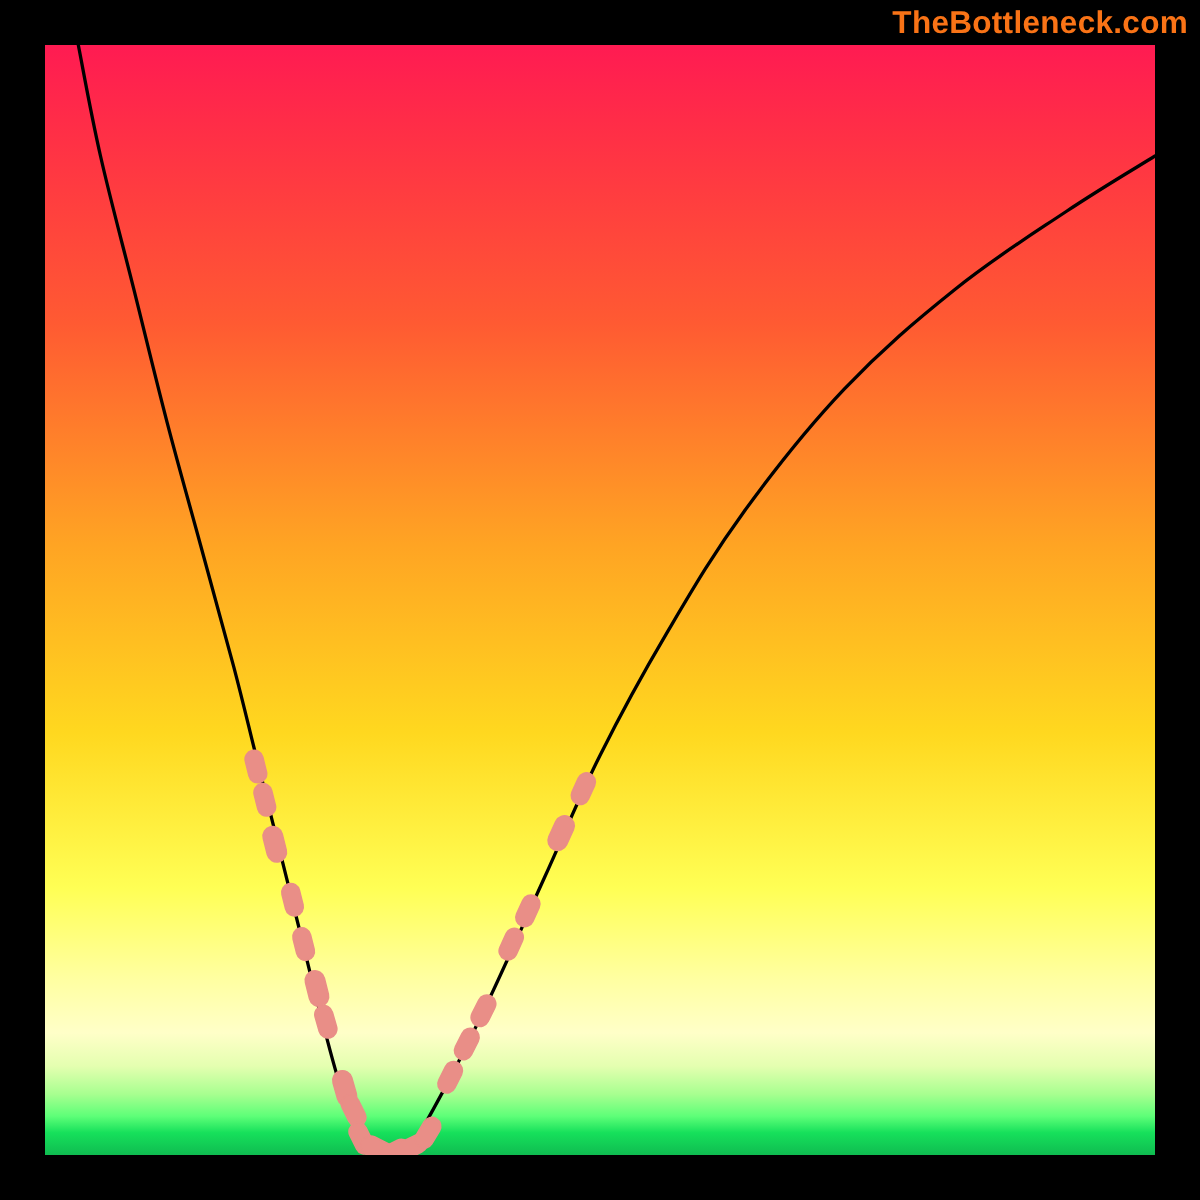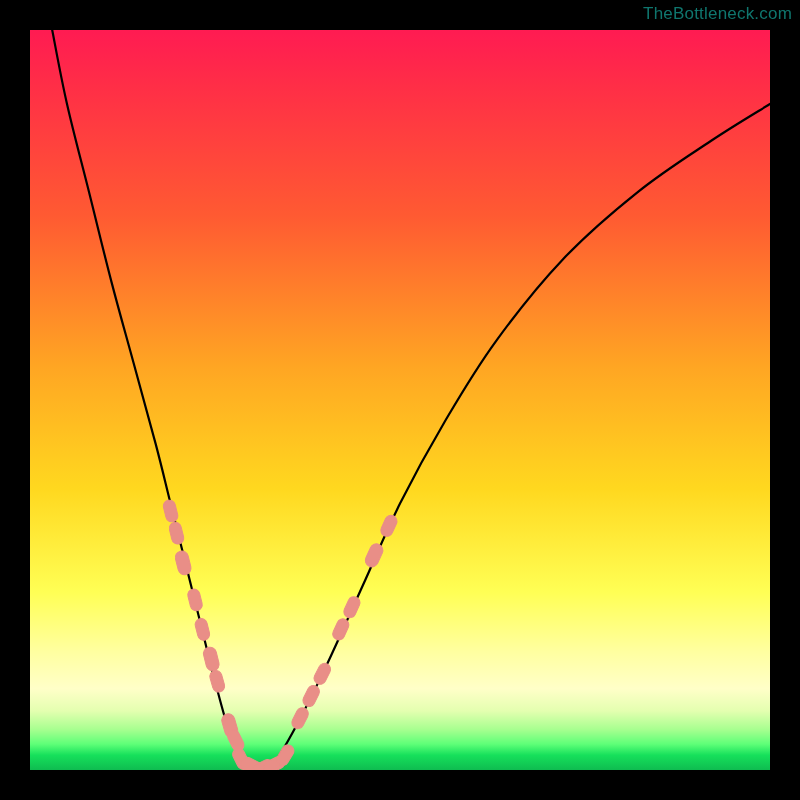--- a/index.html
+++ b/index.html
@@ -40,24 +40,24 @@
       #a8ff90 94.5%,
       #5eff78 96.5%,
       #16e05b 98%,
       #0fbc50 100%
     );
   }
   .watermark {
     position: absolute;
     top: 4px;
     right: 8px;
-    color: #0f766e;
-    font-size: 17px;
+    color: #f97316;
+    font-size: 21px;
     letter-spacing: 0.2px;
-    font-weight: 400;
+    font-weight: 700;
   }
   svg.curve {
     position: absolute;
     left: 0;
     top: 0;
     width: 740px;
     height: 740px;
     pointer-events: none;
   }
 </style>

